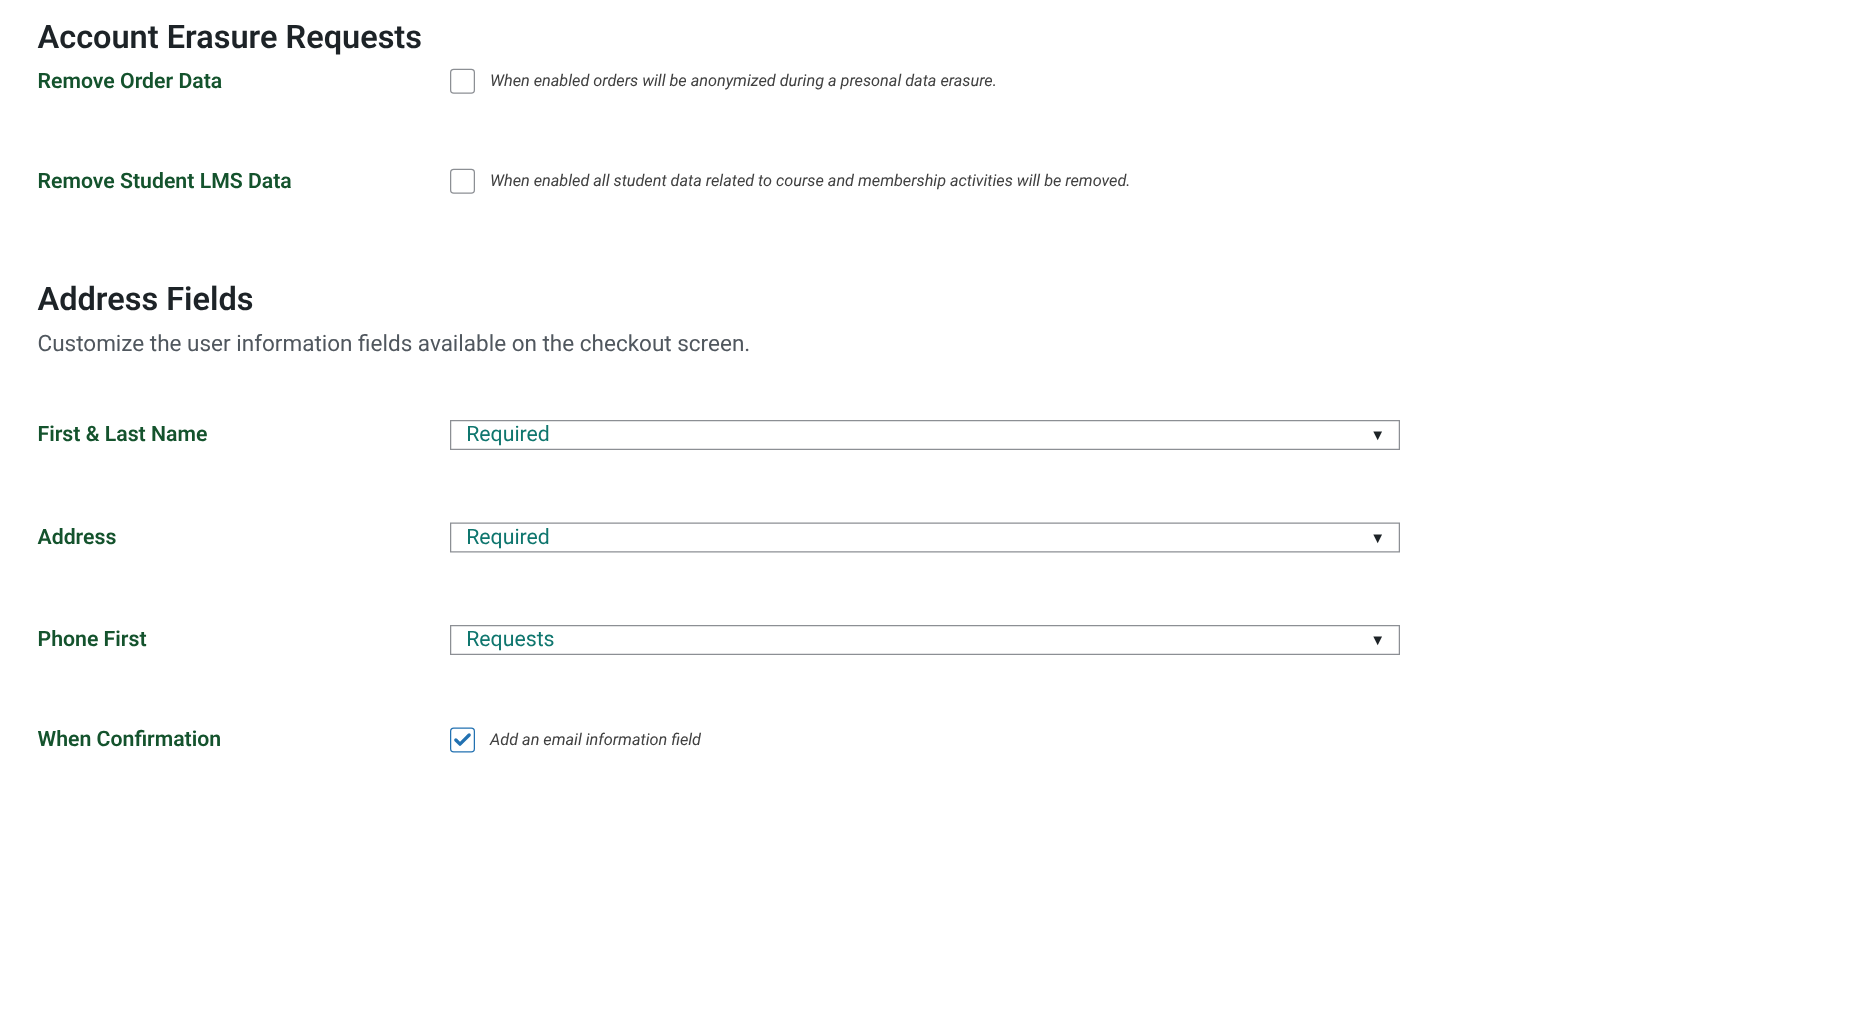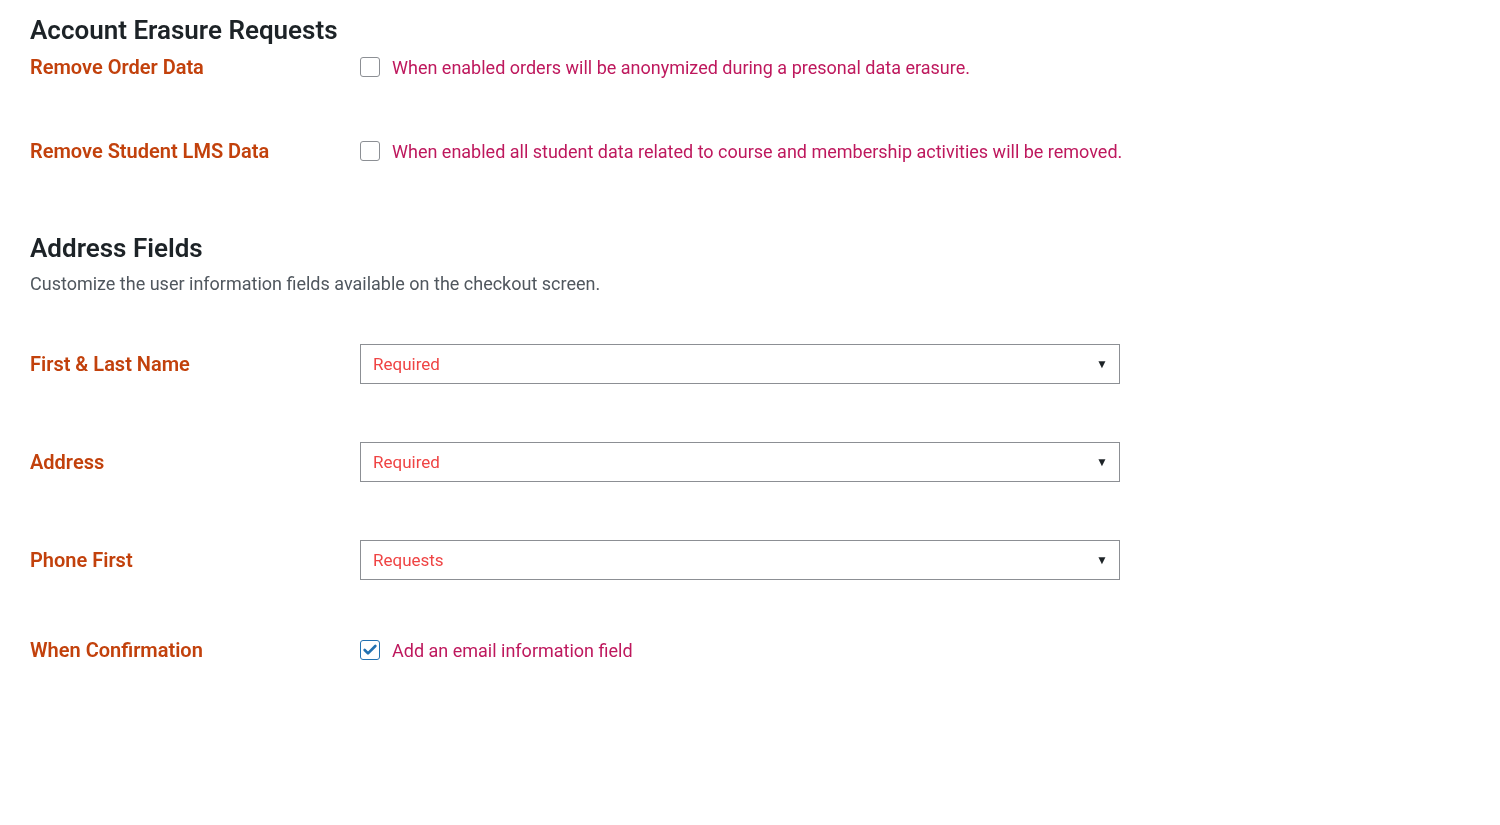--- a/index.html
+++ b/index.html
@@ -37,22 +37,22 @@
       align-items: center;
       margin-bottom: 60px;
     }
     .form-row.select-row {
       margin-bottom: 58px;
     }
     .form-label {
       width: 330px;
       flex-shrink: 0;
       font-weight: 600;
-      font-size: 20px;
-      color: #c2410c;
+      font-size: 17px;
+      color: #14532d;
     }
     .form-control {
       display: flex;
       align-items: center;
       gap: 12px;
     }
     .checkbox {
       width: 20px;
       height: 20px;
       border: 1px solid #8c8f94;
@@ -65,35 +65,36 @@
       flex-shrink: 0;
     }
     .checkbox.checked {
       border-color: #2271b1;
     }
     .checkbox.checked svg {
       width: 16px;
       height: 16px;
     }
     .checkbox-label {
-      font-size: 18px;
-      color: #be185d;
+      font-size: 13px;
+      color: #404040;
+      font-style: italic;
     }
     .select-wrap {
       position: relative;
       width: 760px;
     }
     .select {
       width: 100%;
-      height: 40px;
+      height: 24px;
       border: 1px solid #8c8f94;
       background: #fff;
       padding: 0 36px 0 12px;
       font-size: 17px;
-      color: #ef4444;
+      color: #0f766e;
       display: flex;
       align-items: center;
       cursor: pointer;
       border-radius: 0;
     }
     .select-arrow {
       position: absolute;
       right: 12px;
       top: 50%;
       transform: translateY(-50%);

